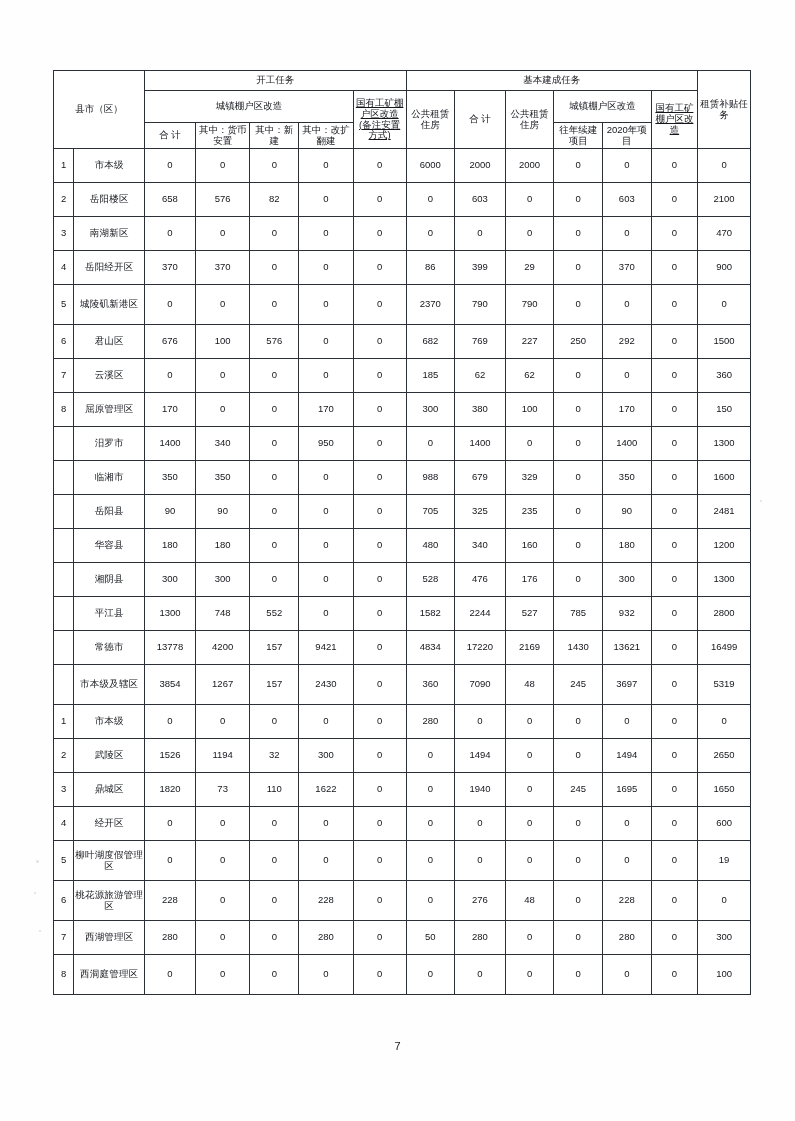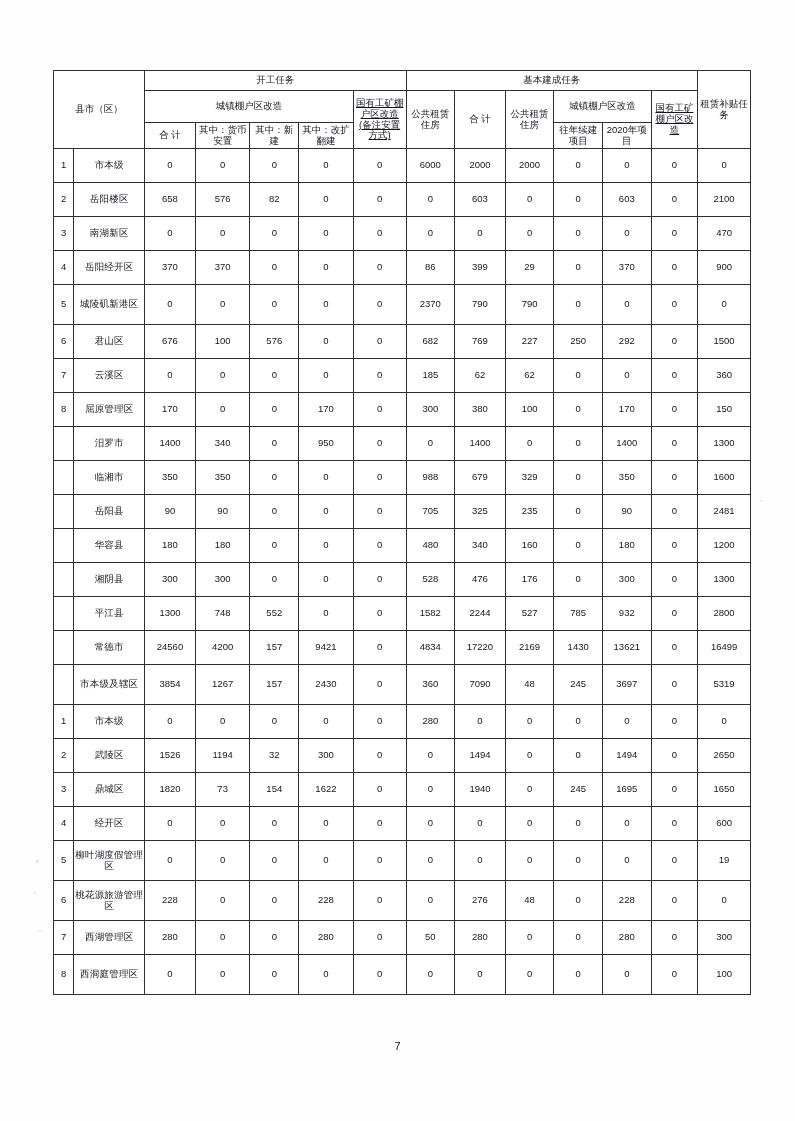--- a/index.html
+++ b/index.html
@@ -345,21 +345,21 @@
             <td class="numcol">2244</td>
             <td class="numcol">527</td>
             <td class="numcol">785</td>
             <td class="numcol">932</td>
             <td class="numcol">0</td>
             <td class="numcol">2800</td>
           </tr>
           <tr class="rowh bold-row">
             <td class="idx"></td>
             <td class="namecell wrapname">常德市</td>
-            <td class="numcol">24560</td>
+            <td class="numcol">13778</td>
             <td class="numcol">4200</td>
             <td class="numcol">157</td>
             <td class="numcol">9421</td>
             <td class="numcol">0</td>
             <td class="numcol">4834</td>
             <td class="numcol">17220</td>
             <td class="numcol">2169</td>
             <td class="numcol">1430</td>
             <td class="numcol">13621</td>
             <td class="numcol">0</td>
@@ -411,21 +411,21 @@
             <td class="numcol">0</td>
             <td class="numcol">1494</td>
             <td class="numcol">0</td>
             <td class="numcol">2650</td>
           </tr>
           <tr class="rowh">
             <td class="idx">3</td>
             <td class="namecell wrapname">鼎城区</td>
             <td class="numcol">1820</td>
             <td class="numcol">73</td>
-            <td class="numcol">154</td>
+            <td class="numcol">110</td>
             <td class="numcol">1622</td>
             <td class="numcol">0</td>
             <td class="numcol">0</td>
             <td class="numcol">1940</td>
             <td class="numcol">0</td>
             <td class="numcol">245</td>
             <td class="numcol">1695</td>
             <td class="numcol">0</td>
             <td class="numcol">1650</td>
           </tr>

